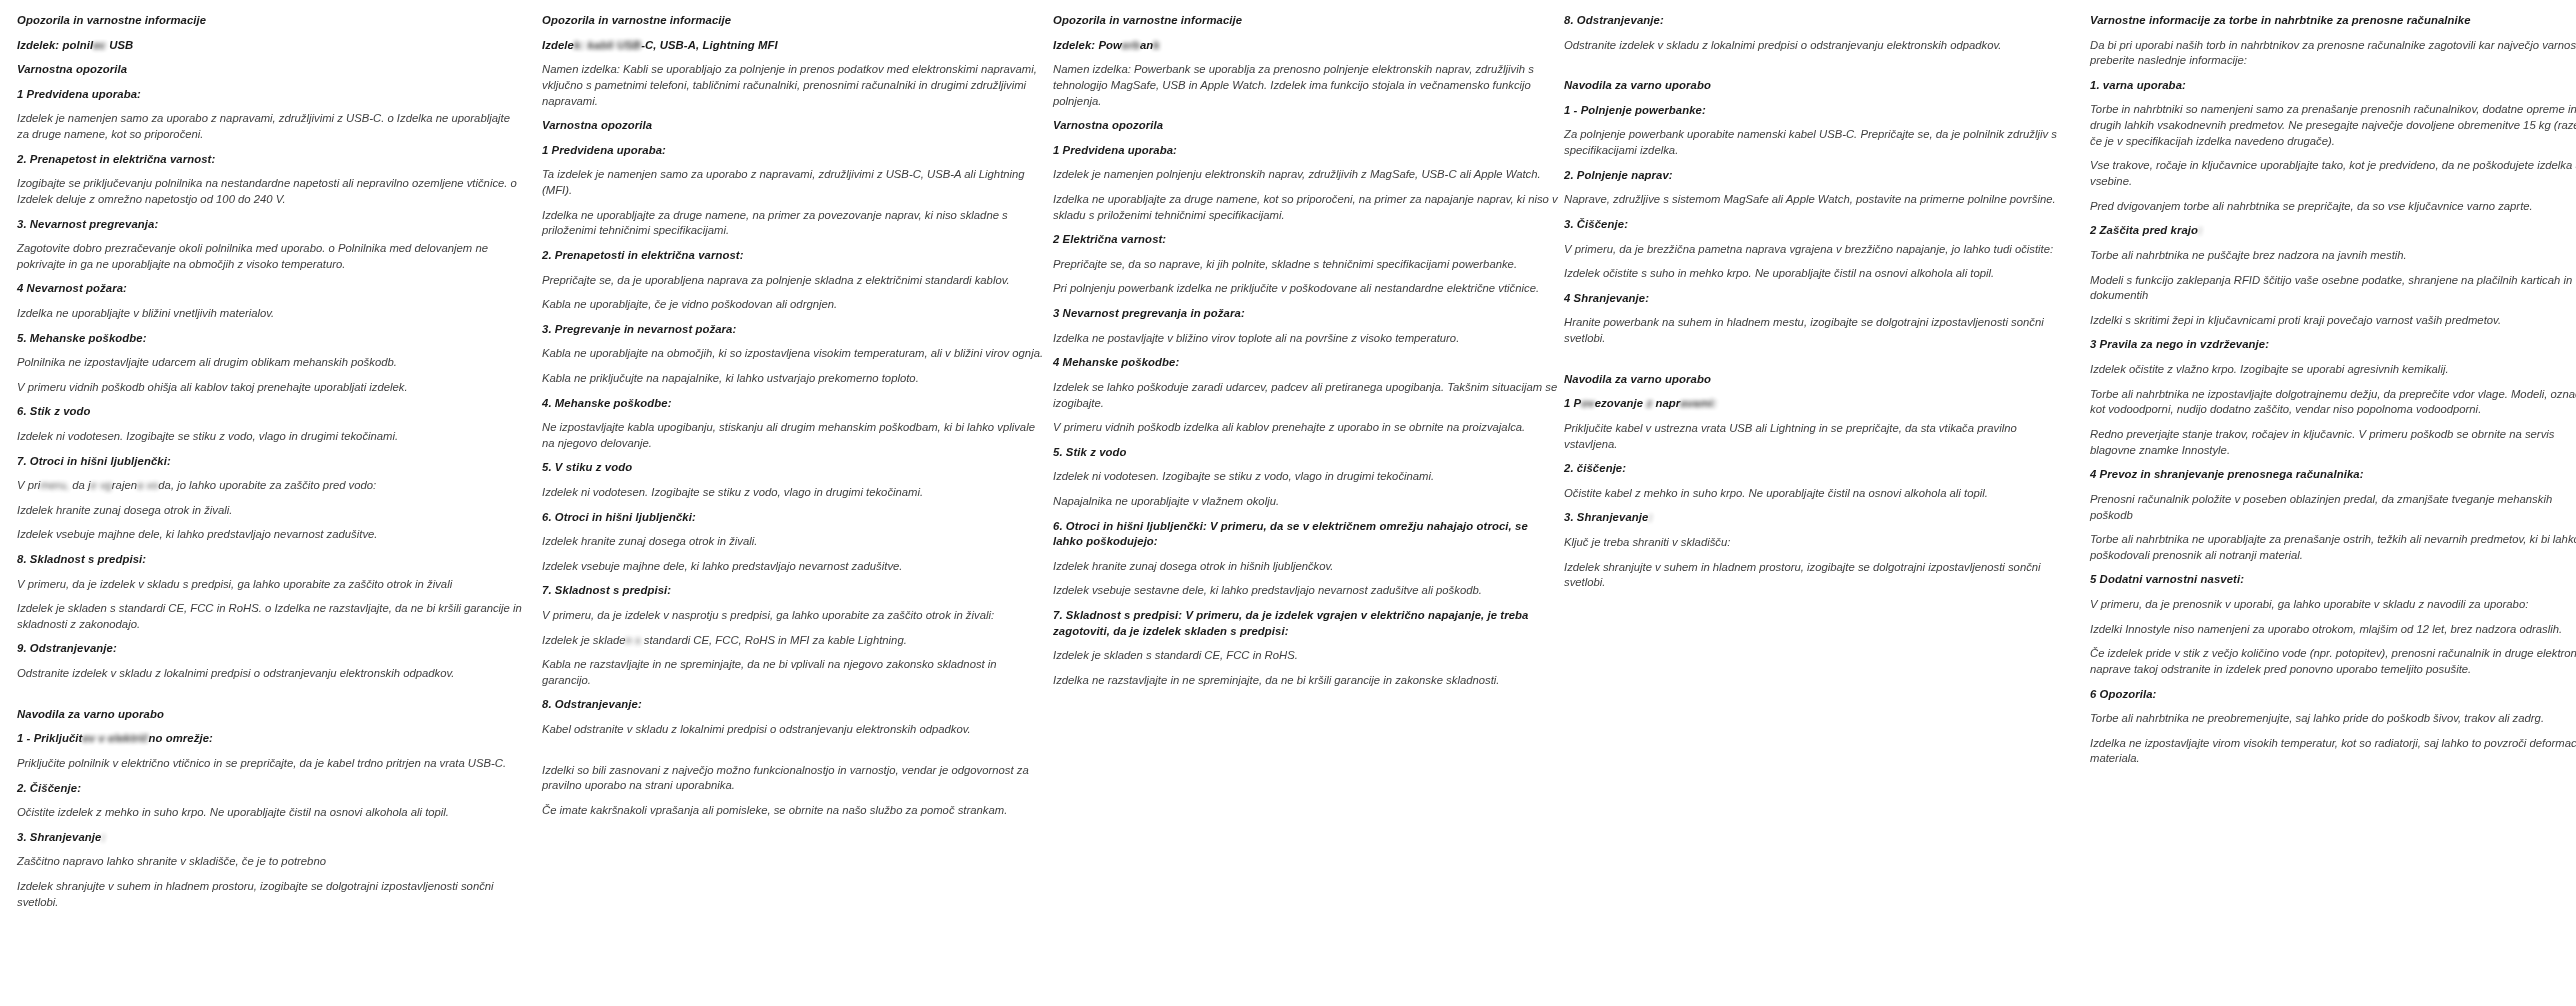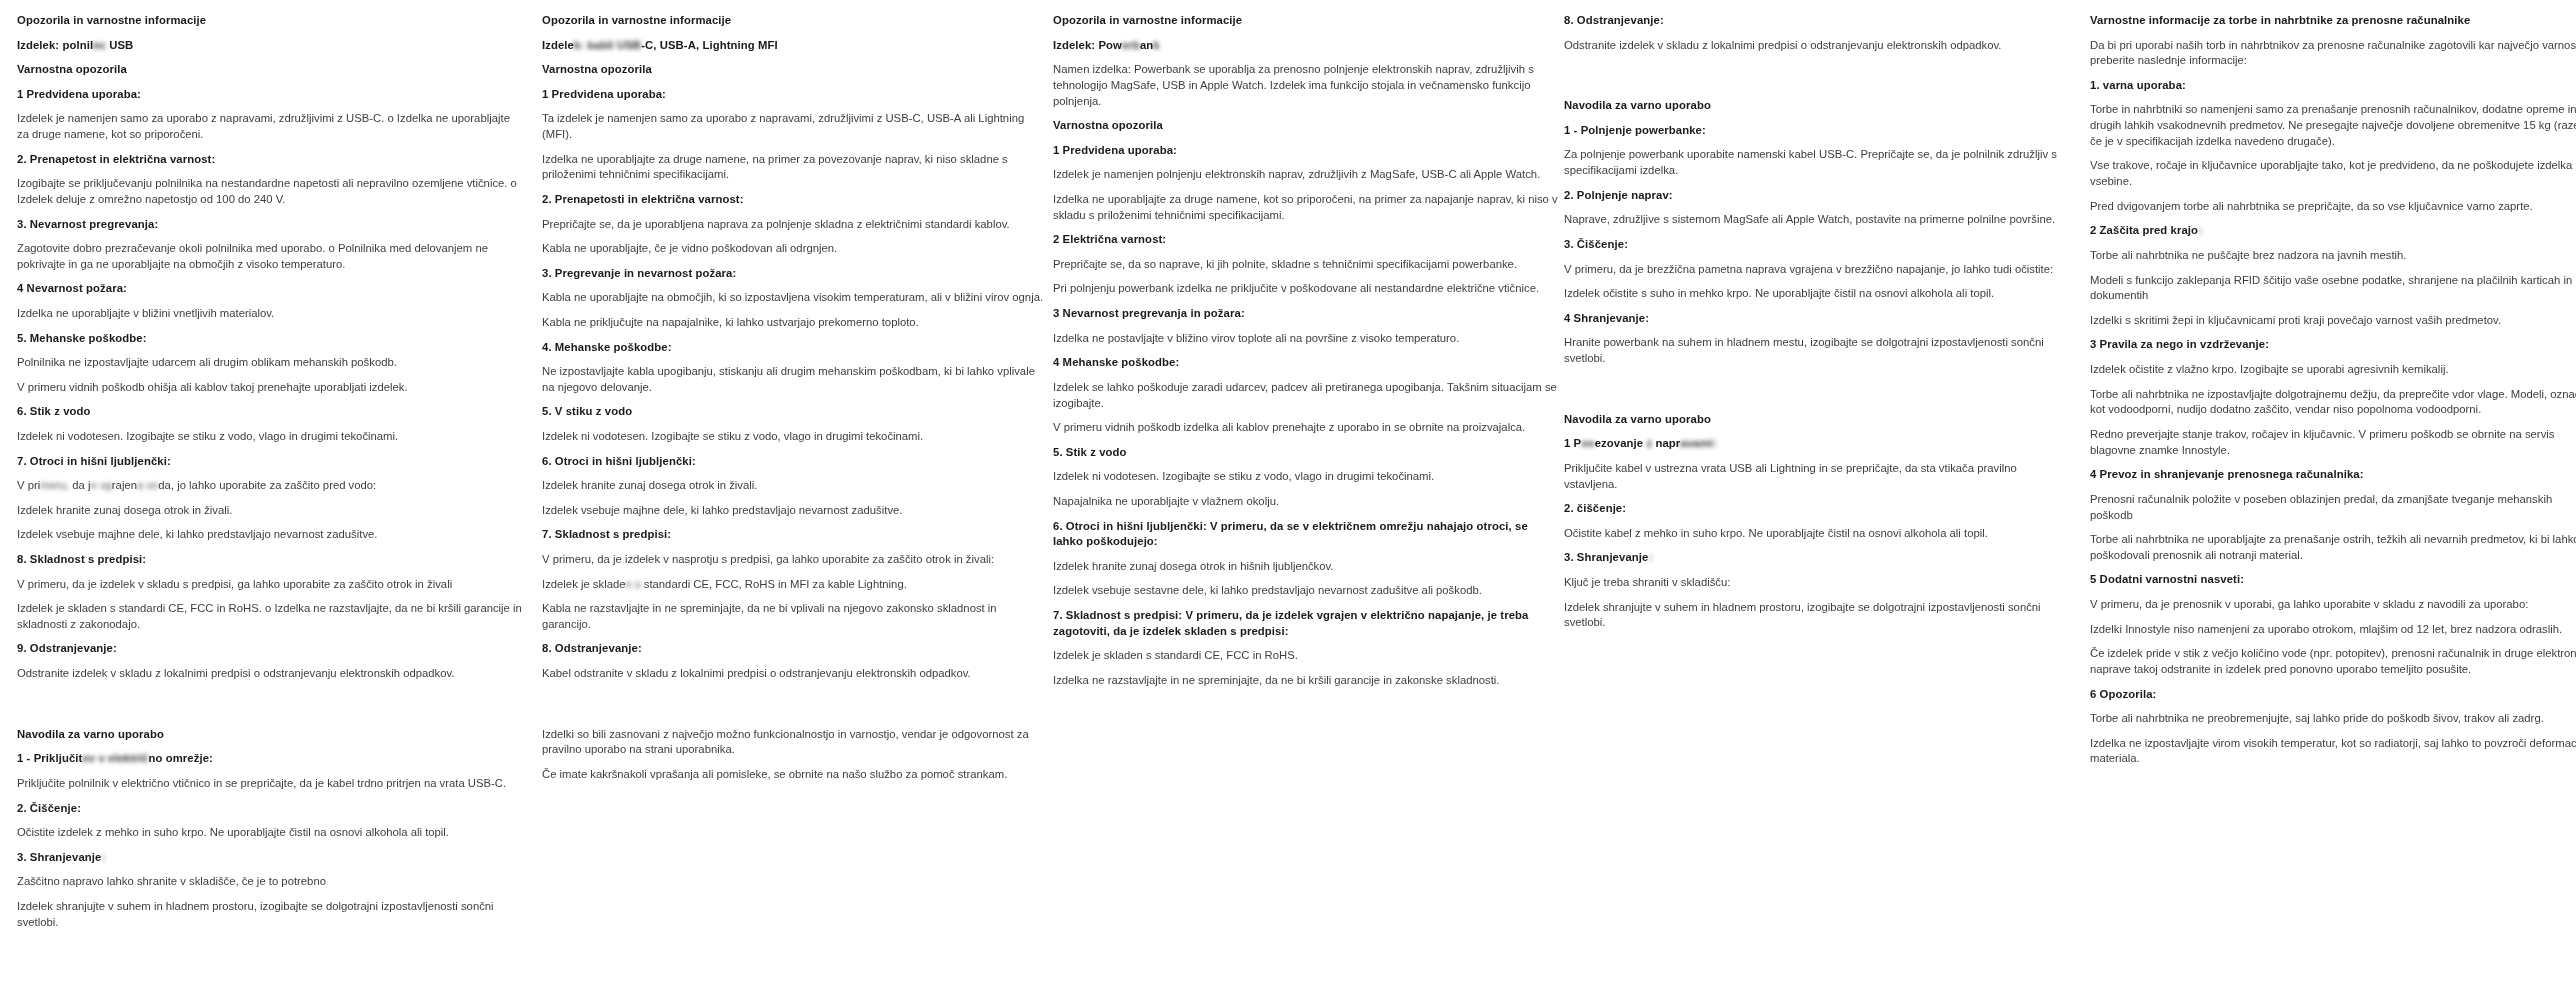--- a/index.html
+++ b/index.html
@@ -4,30 +4,30 @@
 <style>
   html, body { margin: 0; padding: 0; }
   body {
     width: 2576px; height: 1006px;
     background: #ffffff;
     font-family: "Liberation Sans", sans-serif;
     overflow: hidden;
     position: relative;
   }
   .page { position: absolute; inset: 0; }
-  .col { position: absolute; top: 13px; width: 506px; }
+  .col { position: absolute; top: 13px; width: 506px; font-style: italic; }
   .col:nth-child(1) { left: 17px; }
   .col:nth-child(2) { left: 542px; }
   .col:nth-child(3) { left: 1053px; }
   .col:nth-child(4) { left: 1564px; }
   .col:nth-child(5) { left: 2090px; }
   .blk { margin: 0 0 8.9px 0; font-size: 11.3px; line-height: 15.7px; }
   .hd { font-weight: 700; color: #1a1a1a; letter-spacing: 0.1px; }
   .pg { font-weight: 400; color: #3e3e3e; }
-  .gap { margin-top: 45px; }
+  .gap { margin-top: 25px; }
   .blur { filter: blur(1.9px); opacity: 0.9; }
 </style>
 </head>
 <body>
 
 <div class="page" id="doc-page">
     <div class="col">
       <div class="blk hd">Opozorila in varnostne informacije</div>
       <div class="blk hd"><span>Izdelek: polnil</span><span class="blur">ec</span><span> USB</span></div>
       <div class="blk hd">Varnostna opozorila</div>
@@ -58,20 +58,21 @@
       <div class="blk pg">Priključite polnilnik v električno vtičnico in se prepričajte, da je kabel trdno pritrjen na vrata USB-C.</div>
       <div class="blk hd">2. Čiščenje:</div>
       <div class="blk pg">Očistite izdelek z mehko in suho krpo. Ne uporabljajte čistil na osnovi alkohola ali topil.</div>
       <div class="blk hd"><span>3. Shranjevanje</span><span class="blur">:</span></div>
       <div class="blk pg">Zaščitno napravo lahko shranite v skladišče, če je to potrebno</div>
       <div class="blk pg">Izdelek shranjujte v suhem in hladnem prostoru, izogibajte se dolgotrajni izpostavljenosti sončni svetlobi.</div>
     </div>
     <div class="col">
       <div class="blk hd">Opozorila in varnostne informacije</div>
       <div class="blk hd"><span>Izdele</span><span class="blur">k: kabli USB</span><span>-C, USB-A, Lightning MFI</span></div>
+      <div class="blk pg">Namen izdelka: Kabli se uporabljajo za polnjenje in prenos podatkov med elektronskimi napravami, vključno s pametnimi telefoni, tabličnimi računalniki, prenosnimi računalniki in drugimi združljivimi napravami.</div>
       <div class="blk hd">Varnostna opozorila</div>
       <div class="blk hd">1 Predvidena uporaba:</div>
       <div class="blk pg">Ta izdelek je namenjen samo za uporabo z napravami, združljivimi z USB-C, USB-A ali Lightning (MFI).</div>
       <div class="blk pg">Izdelka ne uporabljajte za druge namene, na primer za povezovanje naprav, ki niso skladne s priloženimi tehničnimi specifikacijami.</div>
       <div class="blk hd">2. Prenapetosti in električna varnost:</div>
       <div class="blk pg">Prepričajte se, da je uporabljena naprava za polnjenje skladna z električnimi standardi kablov.</div>
       <div class="blk pg">Kabla ne uporabljajte, če je vidno poškodovan ali odrgnjen.</div>
       <div class="blk hd">3. Pregrevanje in nevarnost požara:</div>
       <div class="blk pg">Kabla ne uporabljajte na območjih, ki so izpostavljena visokim temperaturam, ali v bližini virov ognja.</div>
       <div class="blk pg">Kabla ne priključujte na napajalnike, ki lahko ustvarjajo prekomerno toploto.</div>

